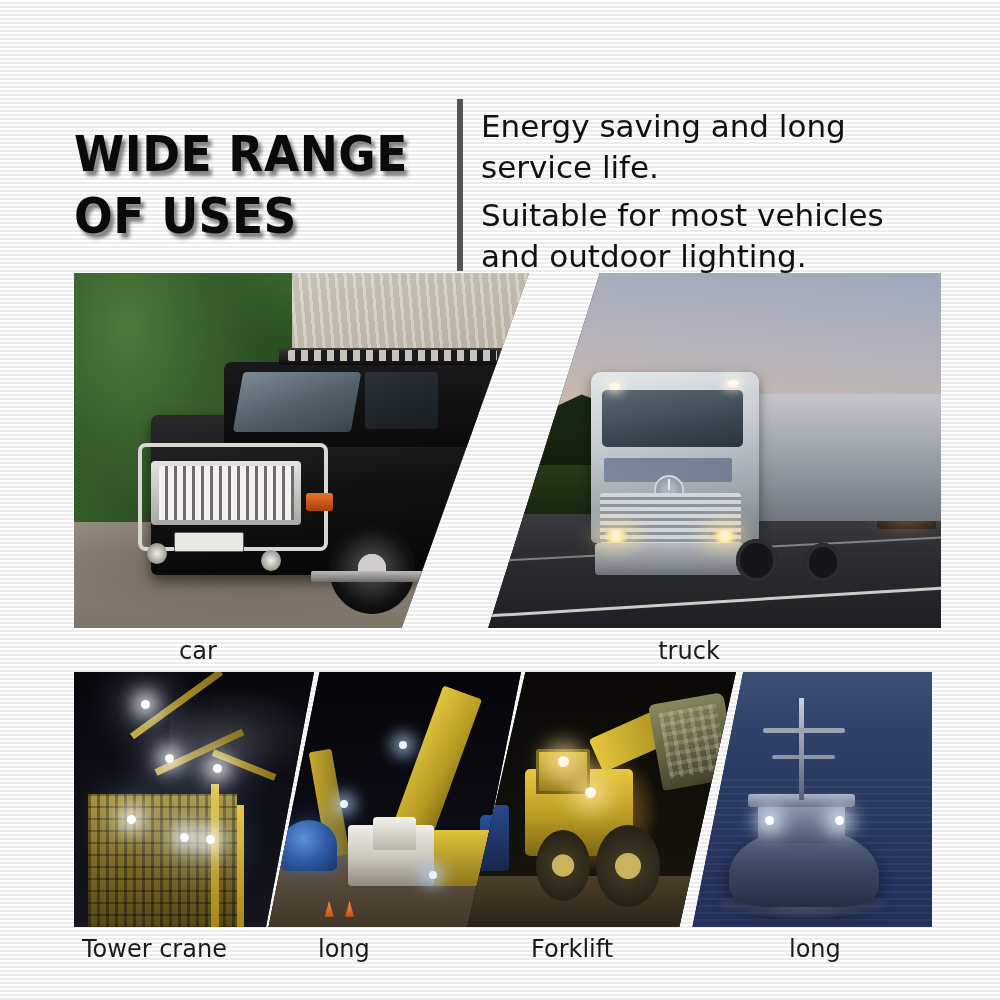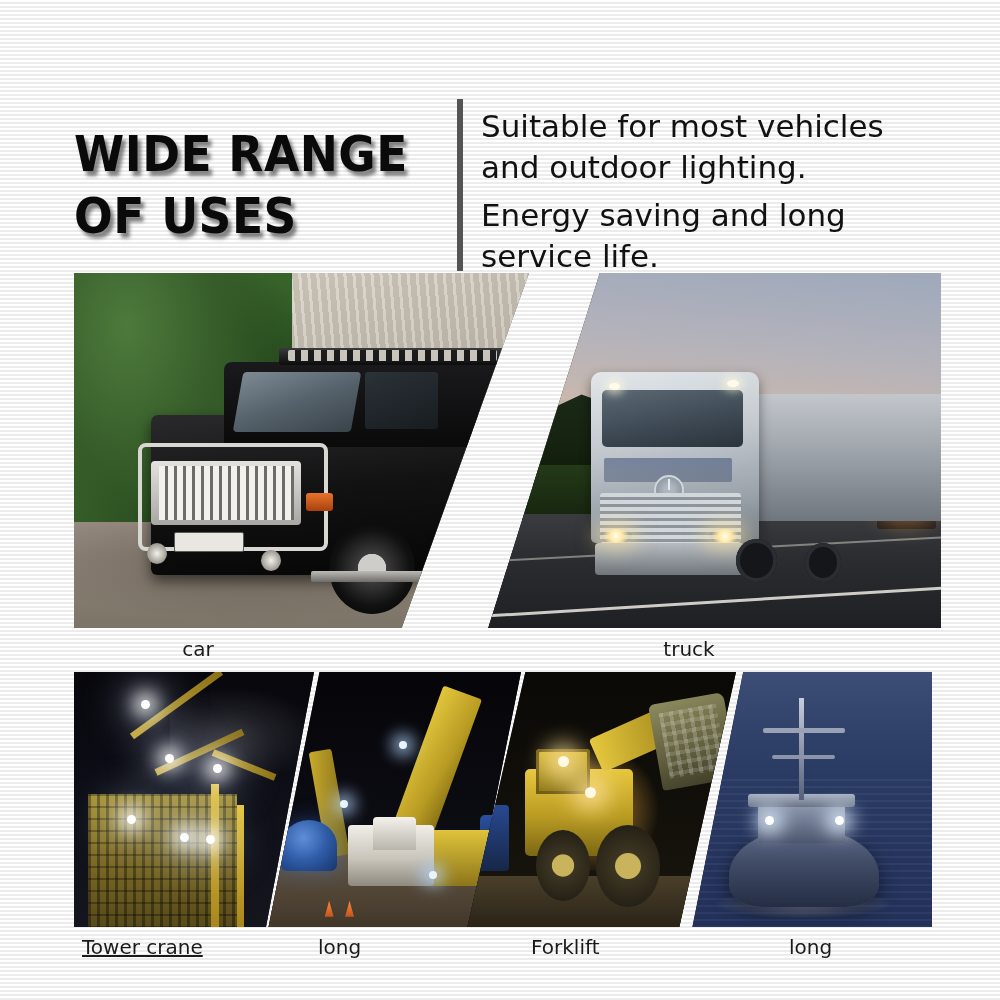--- a/index.html
+++ b/index.html
@@ -287,39 +287,39 @@
   .sh-lamp{position:absolute;width:9px;height:9px;border-radius:50%;background:#ffffff;
      box-shadow:0 0 18px 9px rgba(225,240,255,.85);}
   .sh-lamp.s1{left:31%;bottom:40%;}
   .sh-lamp.s2{left:60%;bottom:40%;}
   .sh-wake{position:absolute;left:10%;bottom:3%;width:74%;height:10%;
      background:radial-gradient(ellipse at 50% 40%,rgba(255,255,255,.45),transparent 70%);}
   
   .cap{
     position:absolute;
     font-family:"DejaVu Sans","Liberation Sans",sans-serif;
-    font-size:20px;color:#1a1a1a;white-space:nowrap;
+    font-size:24px;color:#1a1a1a;white-space:nowrap;
   }
   .cap.center{transform:translateX(-50%);}
 </style>
 </head>
 <body>
 
 <div id="page">
 
   <div class="header">
 
     <div class="headline">WIDE RANGE
 OF USES</div>
 
     <div class="divider"></div>
 
     <div class="sub-wrap">
+      <p class="subline">Energy saving and long service life.</p>
       <p class="subline">Suitable for most vehicles and outdoor lighting.</p>
-      <p class="subline">Energy saving and long service life.</p>
     </div>
 
   </div>
 
   <div id="top-row">
 
     <div class="shot" id="shot-car">
       <div class="scene">
         <div class="car-sky"></div>
         <div class="car-conc"></div>
@@ -442,18 +442,18 @@
         <div class="sh-mast"></div>
         <div class="sh-yard"></div>
         <div class="sh-yard2"></div>
         <div class="sh-lamp s1"></div>
         <div class="sh-lamp s2"></div>
       </div>
     </div>
 
   </div>
 
-  <div class="cap" style="left:82px;top:935px;text-decoration:underline;">Tower crane</div>
+  <div class="cap" style="left:82px;top:935px;">Tower crane</div>
   <div class="cap" style="left:318px;top:935px;">long</div>
   <div class="cap" style="left:531px;top:935px;">Forklift</div>
   <div class="cap" style="left:789px;top:935px;">long</div>
 
 </div>
 
 </body></html>

